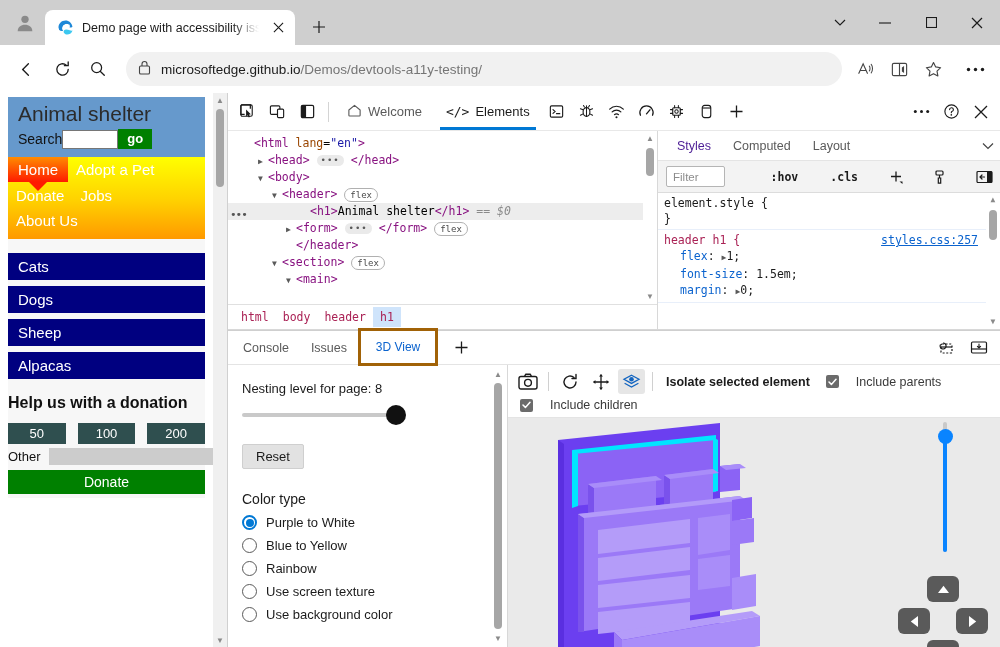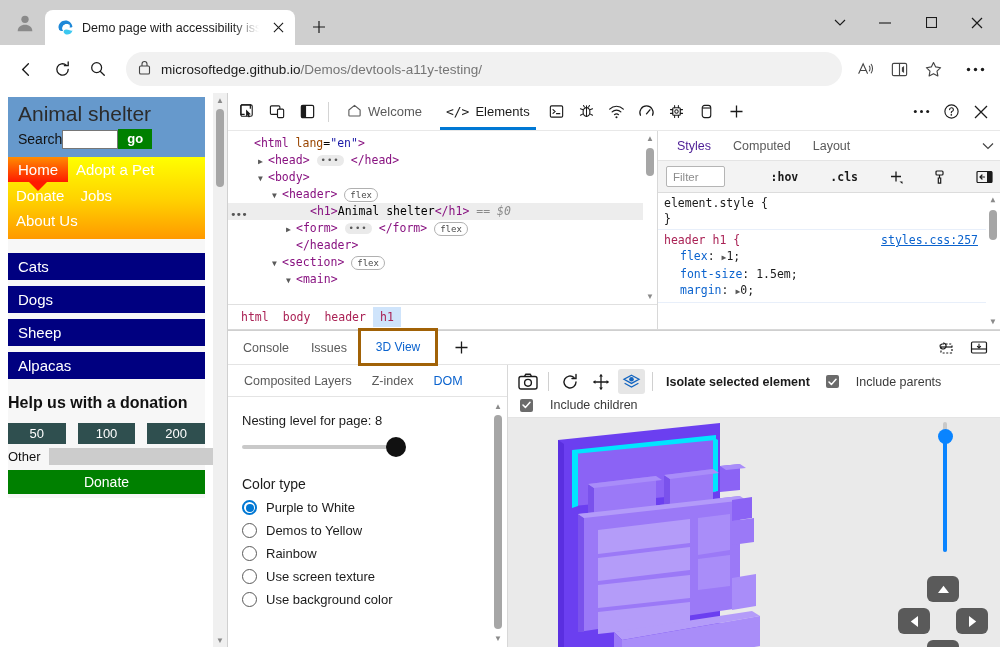--- a/index.html
+++ b/index.html
@@ -634,39 +634,35 @@
                   <path d="M1.5 9h15" stroke="#1b1b1b" stroke-width="1.2"></path>
                   <path d="M9 4v4M7.4 6.4L9 8l1.6-1.6" stroke="#1b1b1b" stroke-width="1.1" fill="none" stroke-linecap="round"></path>
                 </svg>
             </div>
           </div>
         </div>
 
         <div class="drawer-body">
 
           <div class="threed-panel">
-            <div class="tp-tabs">
-              <div class="tp-tab">Composited Layers</div>
-              <div class="tp-tab">Z-index</div>
-              <div class="tp-tab active">DOM</div>
-            </div>
             <div class="tp-body">
               <div class="nest-label">Nesting level for page: 8</div>
               <div class="slider-row">
                 <div class="slider-track"></div>
                 <div class="slider-knob"></div>
               </div>
+              <div><span class="reset-btn">Reset</span></div>
               <div class="ct-title">Color type</div>
               <div class="radio-row">
                 <span class="radio on"></span>
                 <span class="radio-lbl">Purple to White</span>
               </div>
               <div class="radio-row">
                 <span class="radio"></span>
-                <span class="radio-lbl">Demos to Yellow</span>
+                <span class="radio-lbl">Blue to Yellow</span>
               </div>
               <div class="radio-row">
                 <span class="radio"></span>
                 <span class="radio-lbl">Rainbow</span>
               </div>
               <div class="radio-row">
                 <span class="radio"></span>
                 <span class="radio-lbl">Use screen texture</span>
               </div>
               <div class="radio-row">

